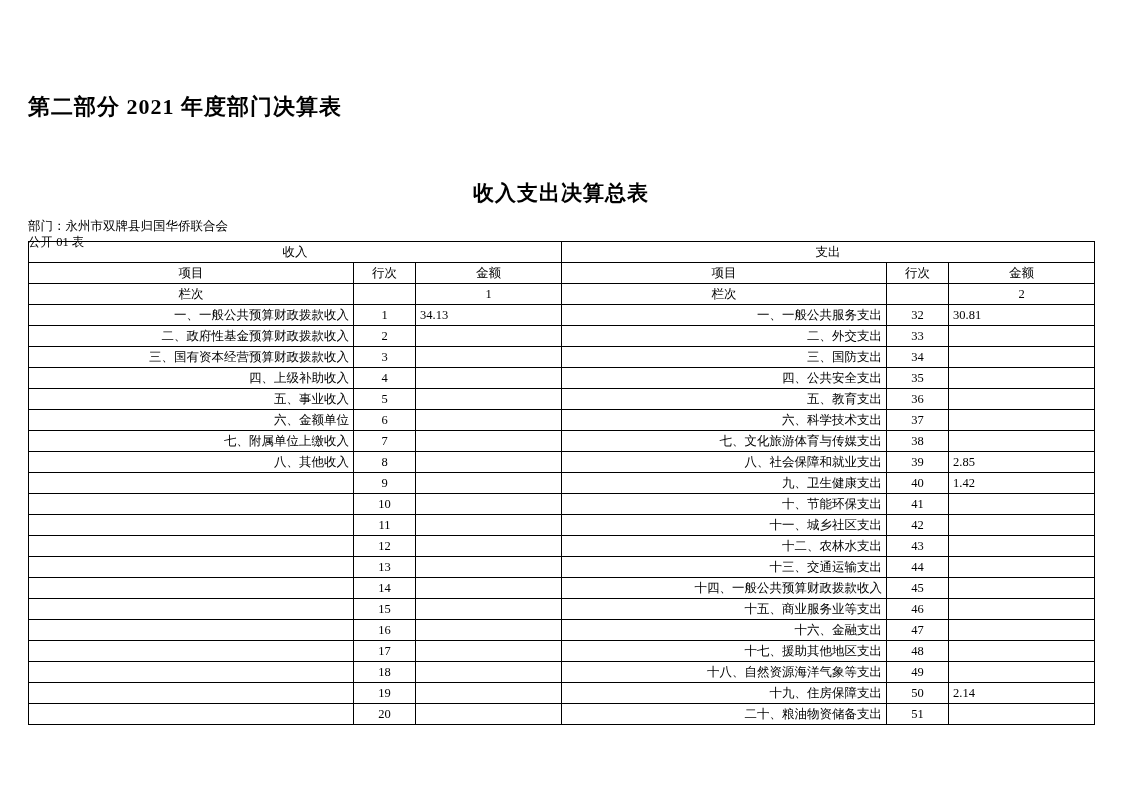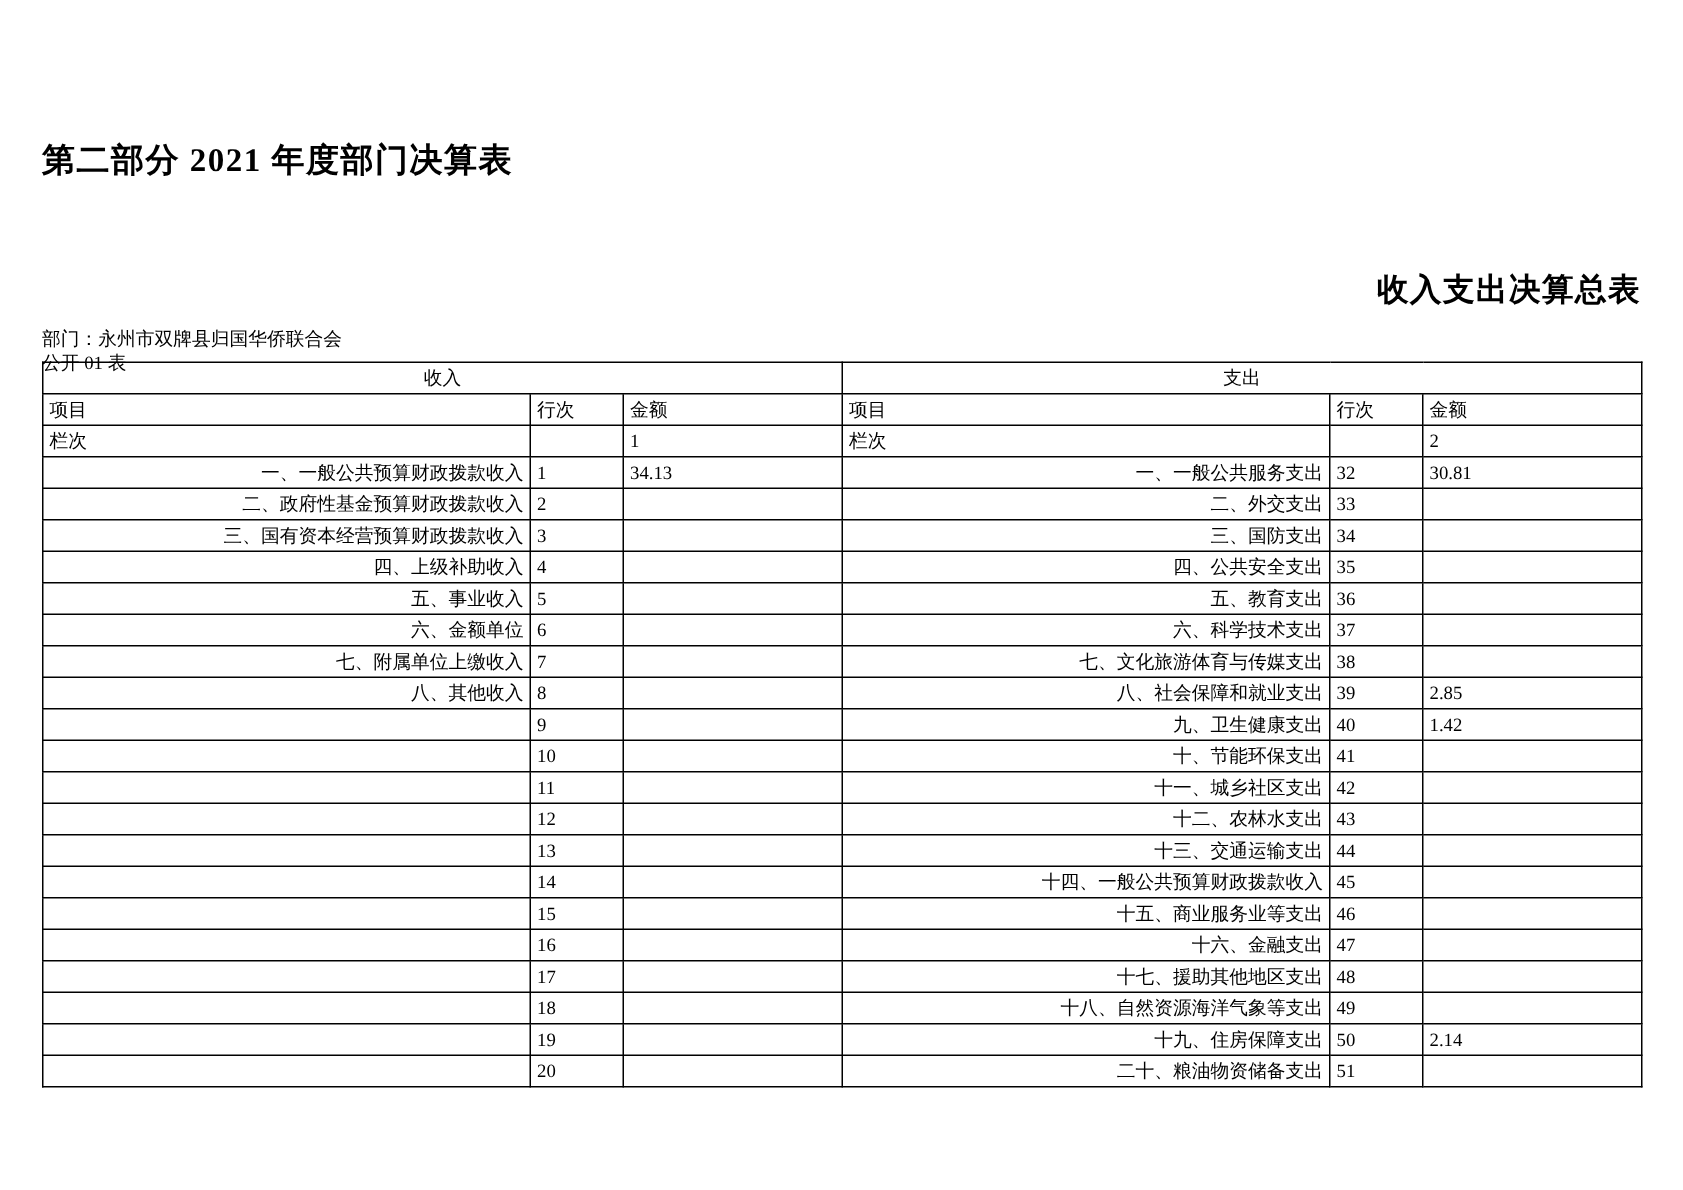--- a/index.html
+++ b/index.html
@@ -22,21 +22,21 @@
     box-sizing: border-box;
     padding: 0 28px;
   }
   .doc-title {
     font-size: 22px;
     font-weight: bold;
     letter-spacing: 1px;
     margin-top: 92px;
   }
   .doc-subtitle {
-    text-align: right;
+    text-align: center;
     font-size: 21px;
     font-weight: bold;
     letter-spacing: 1px;
     margin-top: 57px;
   }
   .meta-right {
     font-size: 12.5px;
     margin-top: 26px;
     line-height: 1.45;
   }
@@ -56,21 +56,21 @@
     border: 1px solid #000000;
     height: 20px;
     padding: 0 4px;
     font-weight: normal;
     font-size: 12.5px;
     line-height: 18px;
     vertical-align: middle;
     overflow: hidden;
     white-space: nowrap;
   }
-  .c-center { text-align: left; margin-top: 16px; }
+  .c-center { text-align: center; margin-top: 16px; }
   .c-right { text-align: left; padding-right: 6px; }
   .c-left { text-align: right; padding-left: 5px; }
 
   col.col-item { width: 325px; }
   col.col-row  { width: 62px; }
   col.col-amt  { width: 146px; }
 
   .group-head { text-align: center; font-size: 13px; }
 </style>
 </head>

